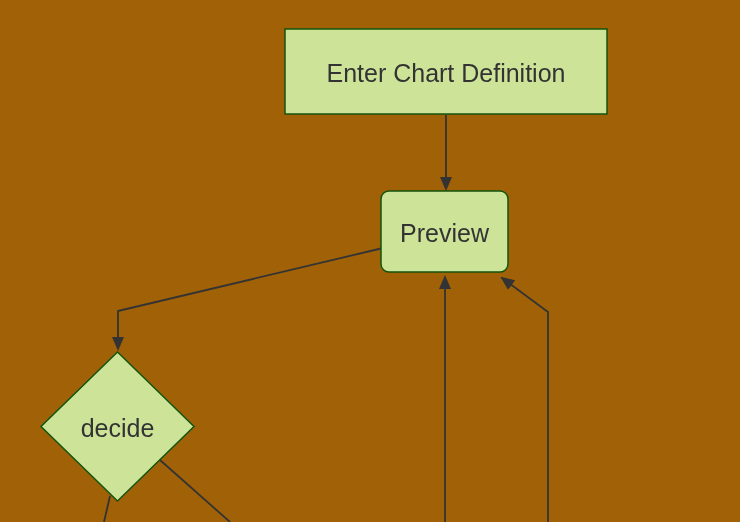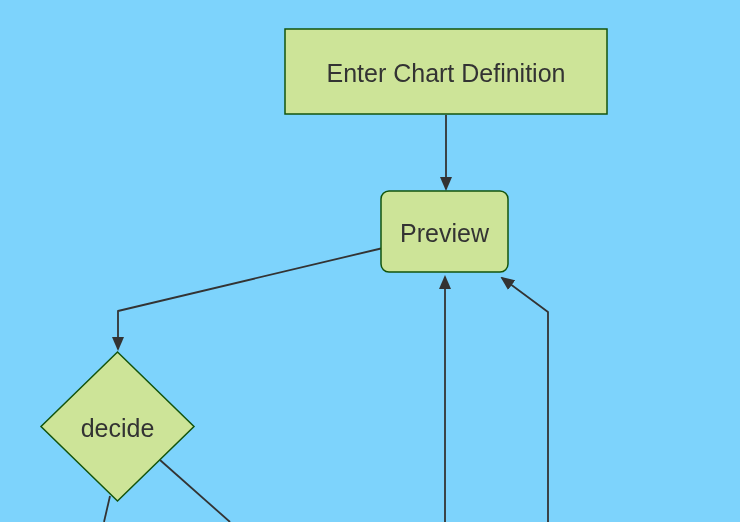--- a/index.html
+++ b/index.html
@@ -7,21 +7,21 @@
     padding: 0;
     background: #ffffff;
     width: 740px;
     height: 522px;
     overflow: hidden;
   }
   .stage {
     position: relative;
     width: 740px;
     height: 522px;
-    background: #7dd3fc;
+    background: #a16207;
   }
   svg {
     display: block;
   }
   .edge {
     fill: none;
     stroke: var(--edge, #333333);
     stroke-width: 1.8;
     stroke-linejoin: round;
     stroke-linecap: butt;

